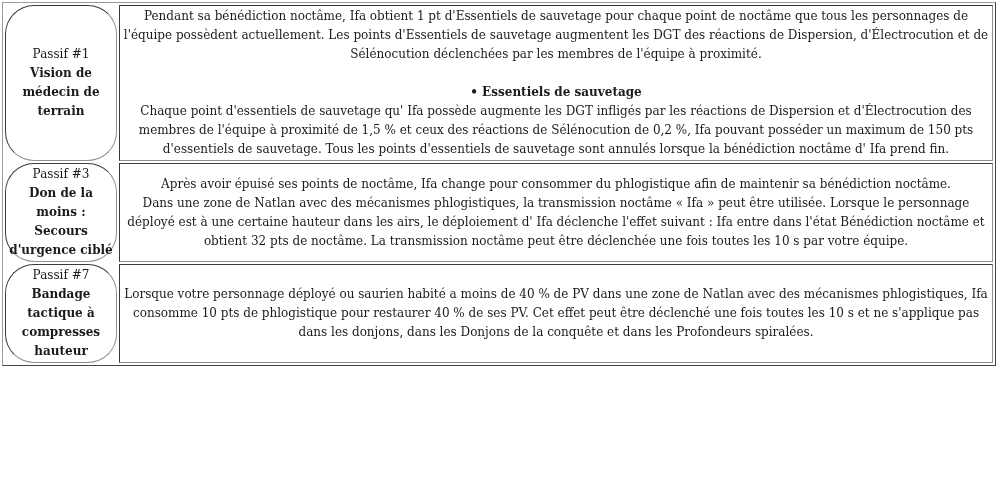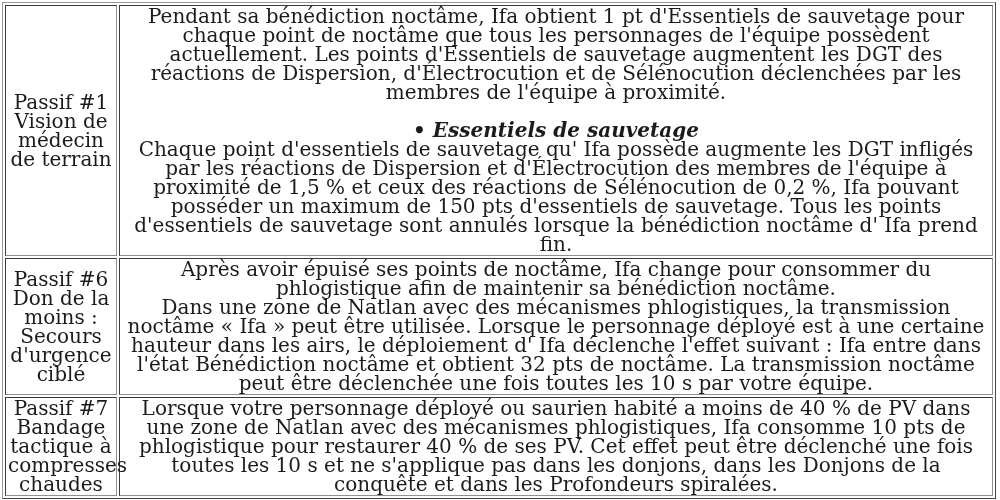--- a/index.html
+++ b/index.html
@@ -22,37 +22,37 @@
     width: 994px;
     border: 1px outset #9a9a9a;
     border-spacing: 2px;
     border-collapse: separate;
     table-layout: fixed;
   }
   td {
     border: 1px inset #8f8f8f;
     padding: 1px 2px;
     vertical-align: middle;
-    font-size: 20px;
+    font-size: 12px;
     line-height: 19px;
     text-align: center;
     background: #ffffff;
   }
   td.label-cell {
     width: 106px;
+    border-radius: 29px;
   }
   .passive-name {
-    font-weight: normal;
+    font-weight: bold;
   }
   .para {
     min-height: 0;
   }
   .para.bold {
     font-weight: bold;
-    font-style: italic;
   }
   .para.blank {
     height: 19px;
   }
 </style>
 </head>
 <body>
 
 <div class="page">
   <table class="passives">
@@ -64,32 +64,32 @@
           </td>
           <td class="content-cell">
             <div class="para normal">Pendant sa bénédiction noctâme, Ifa obtient 1 pt d'Essentiels de sauvetage pour chaque point de noctâme que tous les personnages de l'équipe possèdent actuellement. Les points d'Essentiels de sauvetage augmentent les DGT des réactions de Dispersion, d'Électrocution et de Sélénocution déclenchées par les membres de l'équipe à proximité.</div>
             <div class="para blank"></div>
             <div class="para bold">• Essentiels de sauvetage</div>
             <div class="para normal">Chaque point d'essentiels de sauvetage qu' Ifa possède augmente les DGT infligés par les réactions de Dispersion et d'Électrocution des membres de l'équipe à proximité de 1,5 % et ceux des réactions de Sélénocution de 0,2 %, Ifa pouvant posséder un maximum de 150 pts d'essentiels de sauvetage. Tous les points d'essentiels de sauvetage sont annulés lorsque la bénédiction noctâme d' Ifa prend fin.</div>
           </td>
         </tr>
         <tr>
           <td class="label-cell">
-            <div>Passif #6</div>
+            <div>Passif #3</div>
             <div class="passive-name">Don de la moins : Secours d'urgence ciblé</div>
           </td>
           <td class="content-cell">
             <div class="para normal">Après avoir épuisé ses points de noctâme, Ifa change pour consommer du phlogistique afin de maintenir sa bénédiction noctâme.</div>
             <div class="para normal">Dans une zone de Natlan avec des mécanismes phlogistiques, la transmission noctâme « Ifa » peut être utilisée. Lorsque le personnage déployé est à une certaine hauteur dans les airs, le déploiement d' Ifa déclenche l'effet suivant : Ifa entre dans l'état Bénédiction noctâme et obtient 32 pts de noctâme. La transmission noctâme peut être déclenchée une fois toutes les 10 s par votre équipe.</div>
           </td>
         </tr>
         <tr>
           <td class="label-cell">
             <div>Passif #7</div>
-            <div class="passive-name">Bandage tactique à compresses chaudes</div>
+            <div class="passive-name">Bandage tactique à compresses hauteur</div>
           </td>
           <td class="content-cell">
             <div class="para normal">Lorsque votre personnage déployé ou saurien habité a moins de 40 % de PV dans une zone de Natlan avec des mécanismes phlogistiques, Ifa consomme 10 pts de phlogistique pour restaurer 40 % de ses PV. Cet effet peut être déclenché une fois toutes les 10 s et ne s'applique pas dans les donjons, dans les Donjons de la conquête et dans les Profondeurs spiralées.</div>
           </td>
         </tr>
       </tbody>
   </table>
 </div>
 
 </body></html>

